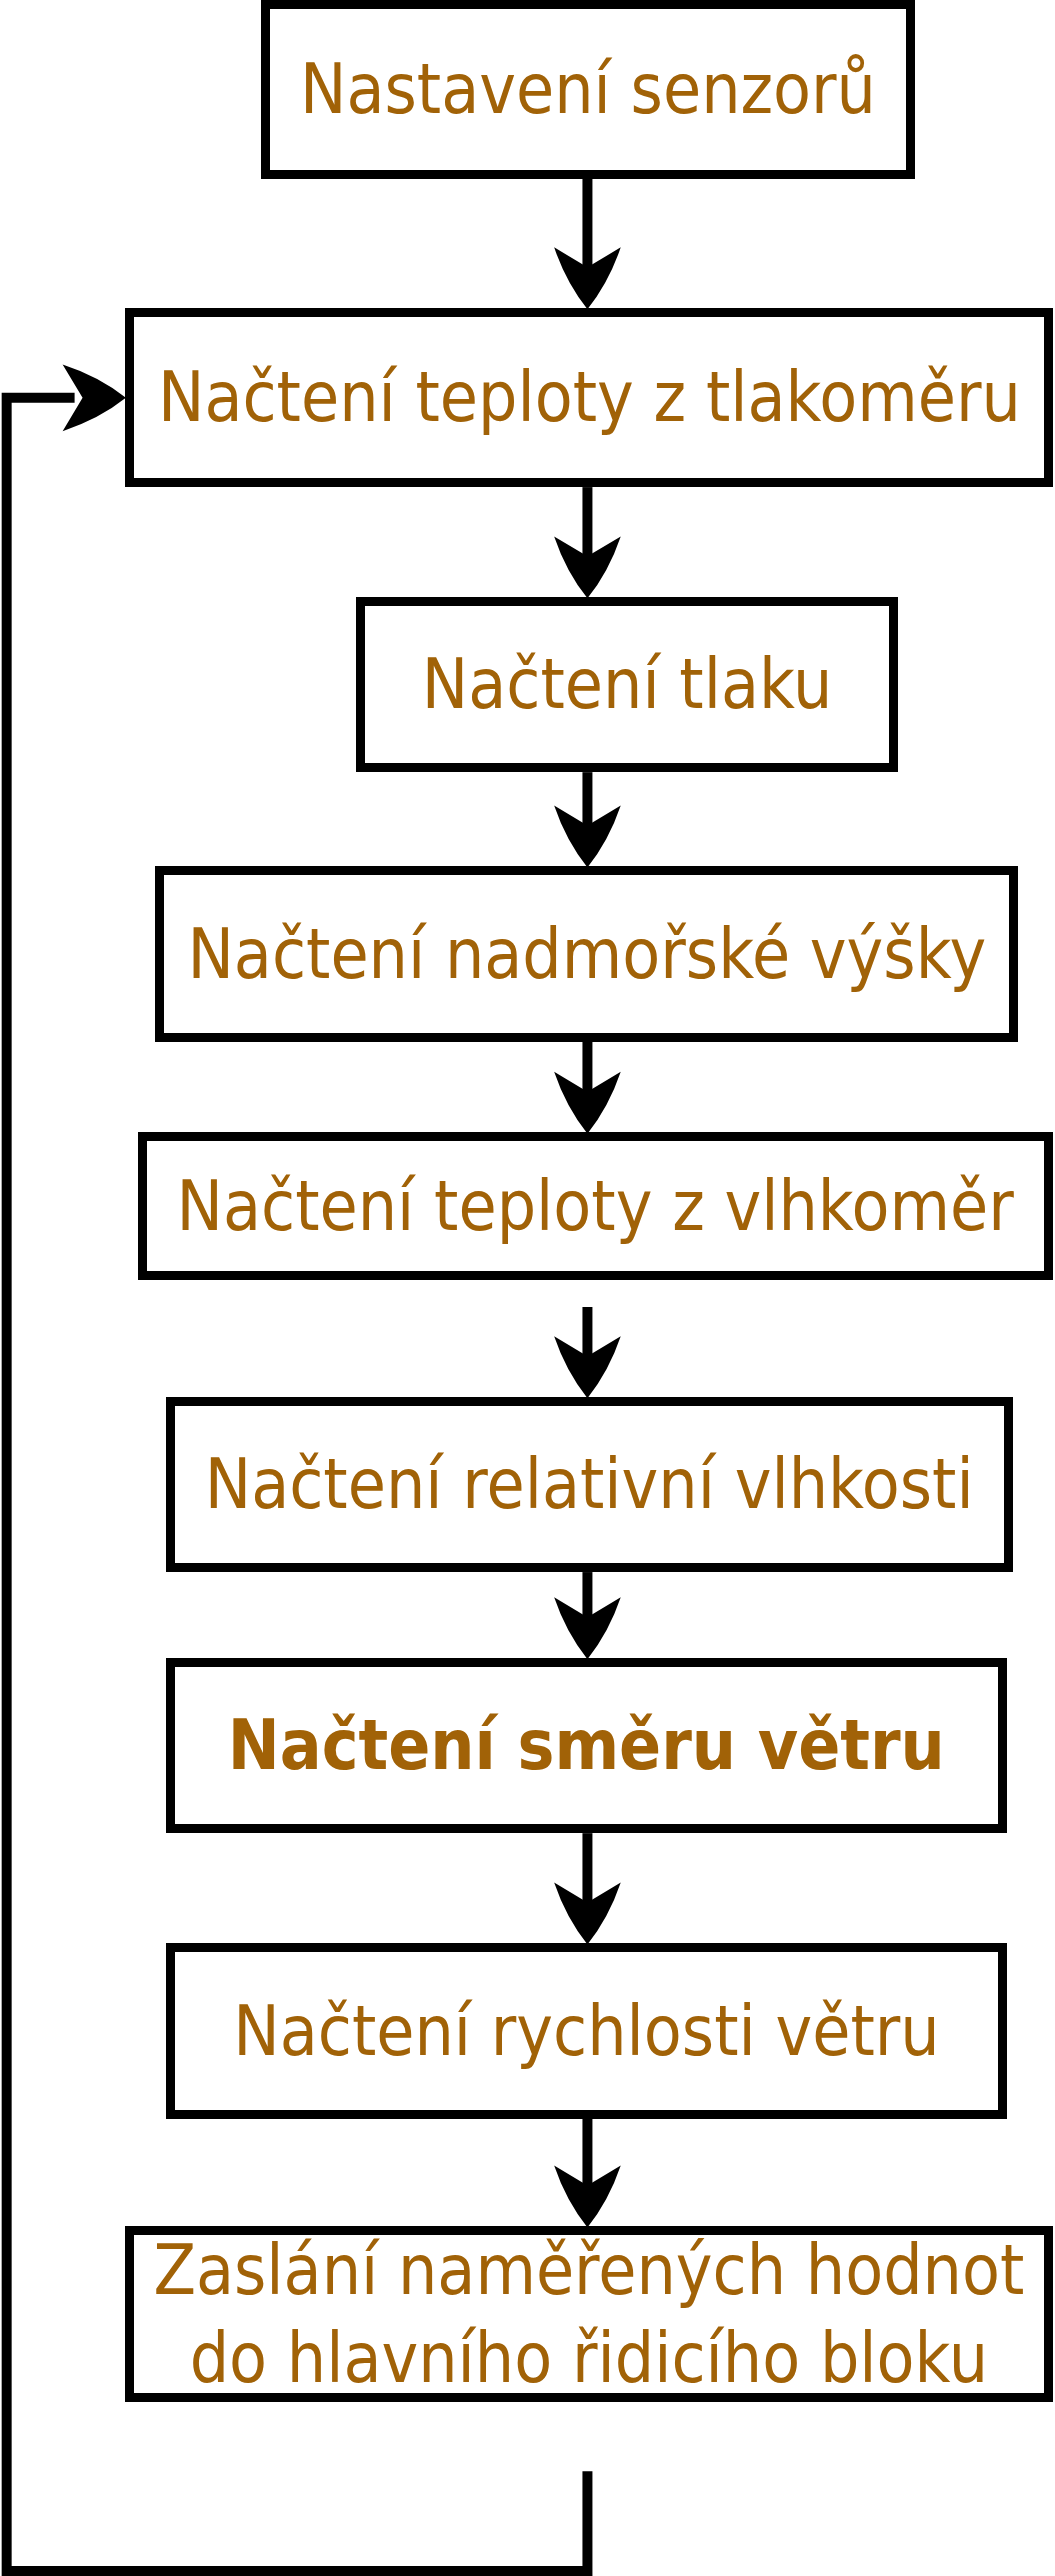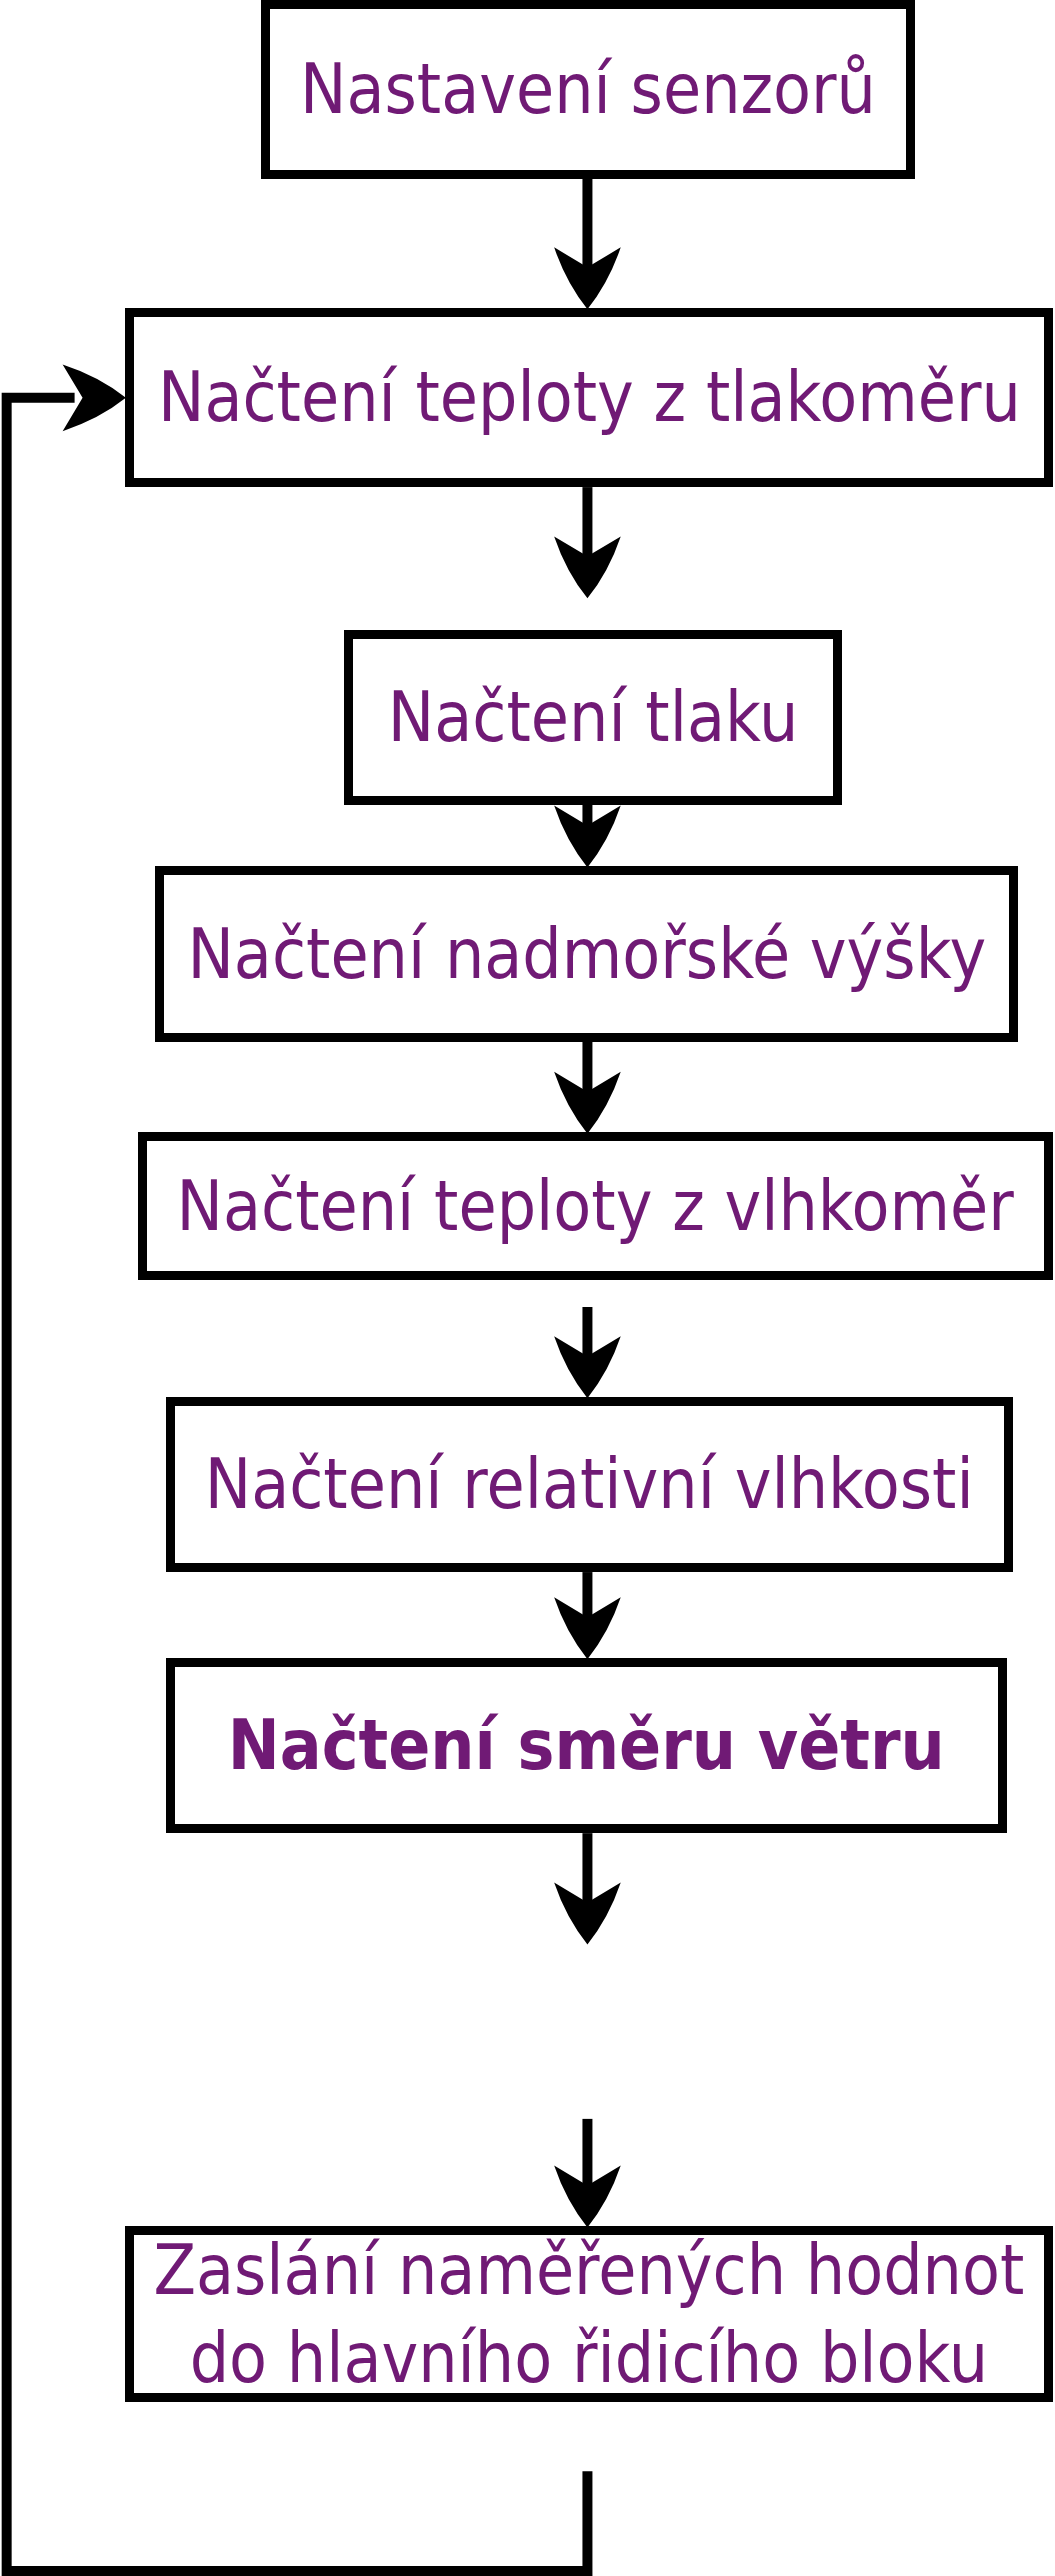--- a/index.html
+++ b/index.html
@@ -18,34 +18,34 @@
   }
   .node {
     position: absolute;
     box-sizing: border-box;
     border: 9.3px solid #000000;
     background: #ffffff;
     display: flex;
     align-items: center;
     justify-content: center;
     text-align: center;
-    color: #701a75;
+    color: #a16207;
     font-size: 69px;
     line-height: 1.28;
     white-space: nowrap;
   }
   .node .label {
     display: inline-block;
     transform: scaleX(0.9);
     transform-origin: center center;
   }
   
   .n1 { left: 261px;  top: 0px;     width: 654px;  height: 179px; }
   .n2 { left: 125px;  top: 308px;   width: 928px; height: 179px; }
-  .n3 { left: 344px;  top: 597px;   width: 498px;  height: 175px; margin-top: 33px; }
+  .n3 { left: 356px;  top: 597px;   width: 542px;  height: 175px; }
   .n4 { left: 155px;  top: 866px;  width: 863px; height: 176px; }
   .n5 { left: 138px;  top: 1132px;  width: 915px; height: 148px; }
   .n6 { left: 166px;  top: 1397px;  width: 847px; height: 175px; justify-content: center; }
   .n7 { left: 166px;  top: 1658px;  width: 841px; height: 175px; font-weight: bold; }
   .n8 { left: 166px;  top: 1943px;  width: 841px; height: 176px; }
   .n9 { left: 125px;  top: 2226px;  width: 928px; height: 176px; }
 </style>
 </head>
 <body>
 
@@ -101,20 +101,23 @@
   </div>
 
   <div class="node n6">
     <span class="label">Načtení relativní vlhkosti</span>
   </div>
 
   <div class="node n7">
     <span class="label">Načtení směru větru</span>
   </div>
 
+  <div class="node n8">
+    <span class="label">Načtení rychlosti větru</span>
+  </div>
 
   <div class="node n9">
     <span class="label">
       <span>Zaslání naměřených hodnot</span><br>
       <span>do hlavního řidicího bloku</span>
     </span>
   </div>
 
 </div>
 

